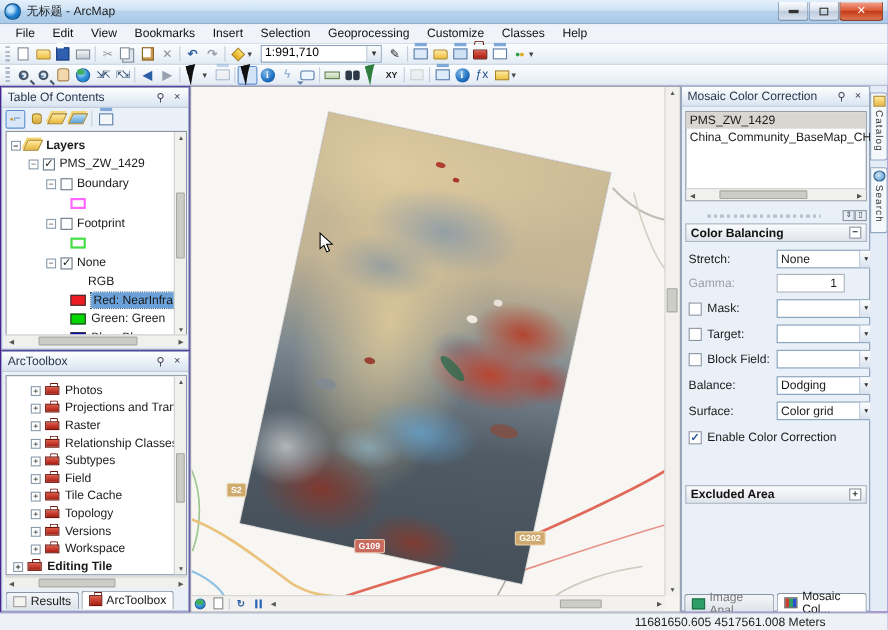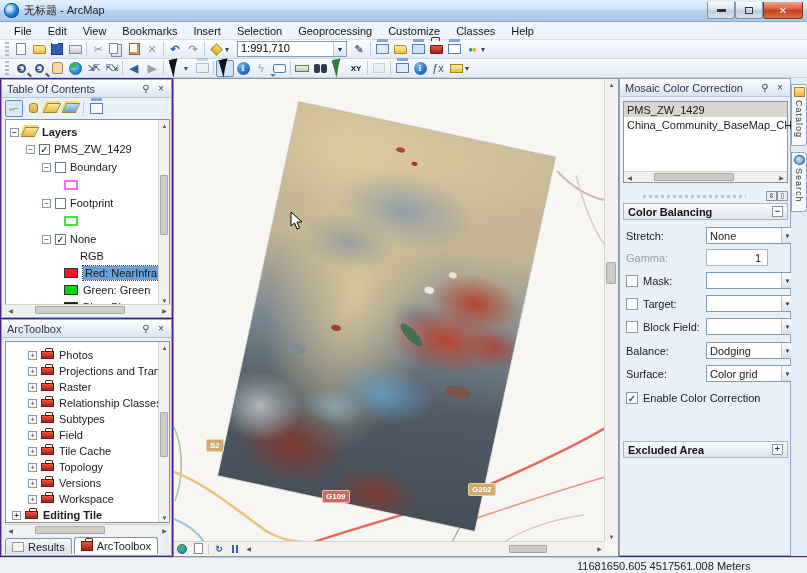--- a/index.html
+++ b/index.html
@@ -653,20 +653,30 @@
       <span class="cb13">✓</span>
       <span>Enable Color Correction</span>
     </div>
 
 
     <div class="sec-header" style="top:362px;">
       <span>Excluded Area</span>
       <span class="boxbtn">+</span>
     </div>
 
+    <div class="doc-tabs" style="left:2px; top:460px;">
+      <div class="dtab">
+        <span class="mini mini-table"></span>
+        <span style="color:#777">Image Anal...</span>
+      </div>
+      <div class="dtab active">
+        <span class="mini mini-mosaic"></span>
+        <span>Mosaic Col...</span>
+      </div>
+    </div>
   </div>
 
   <div class="side-strip">
     <div class="vtab" style="top:6px; height:62px;">
       <span class="vt-icon" style="background:linear-gradient(#ffe9a0,#e8b83c);border:1px solid #a8831e"></span>
       <span class="vt-label">Catalog</span>
     </div>
     <div class="vtab" style="top:74px; height:60px;">
       <span class="vt-icon" style="background:radial-gradient(circle at 40% 40%,#cfe6f8,#4a8fc8);border:1px solid #2a5f8e;border-radius:50%"></span>
       <span class="vt-label">Search</span>

